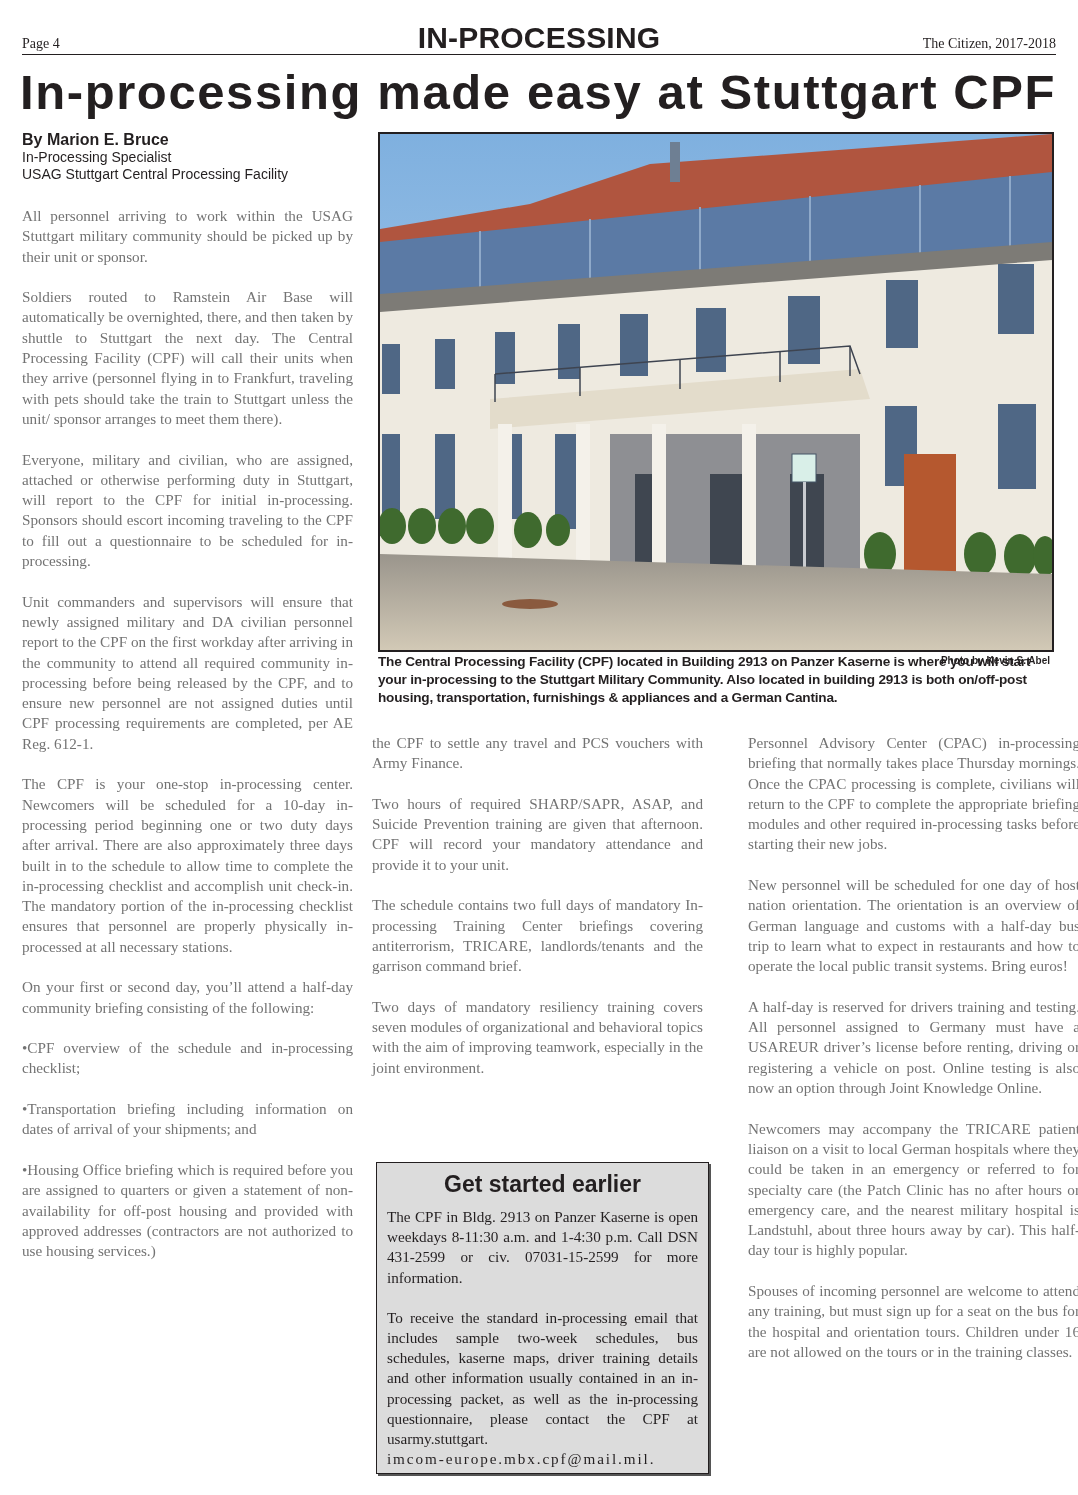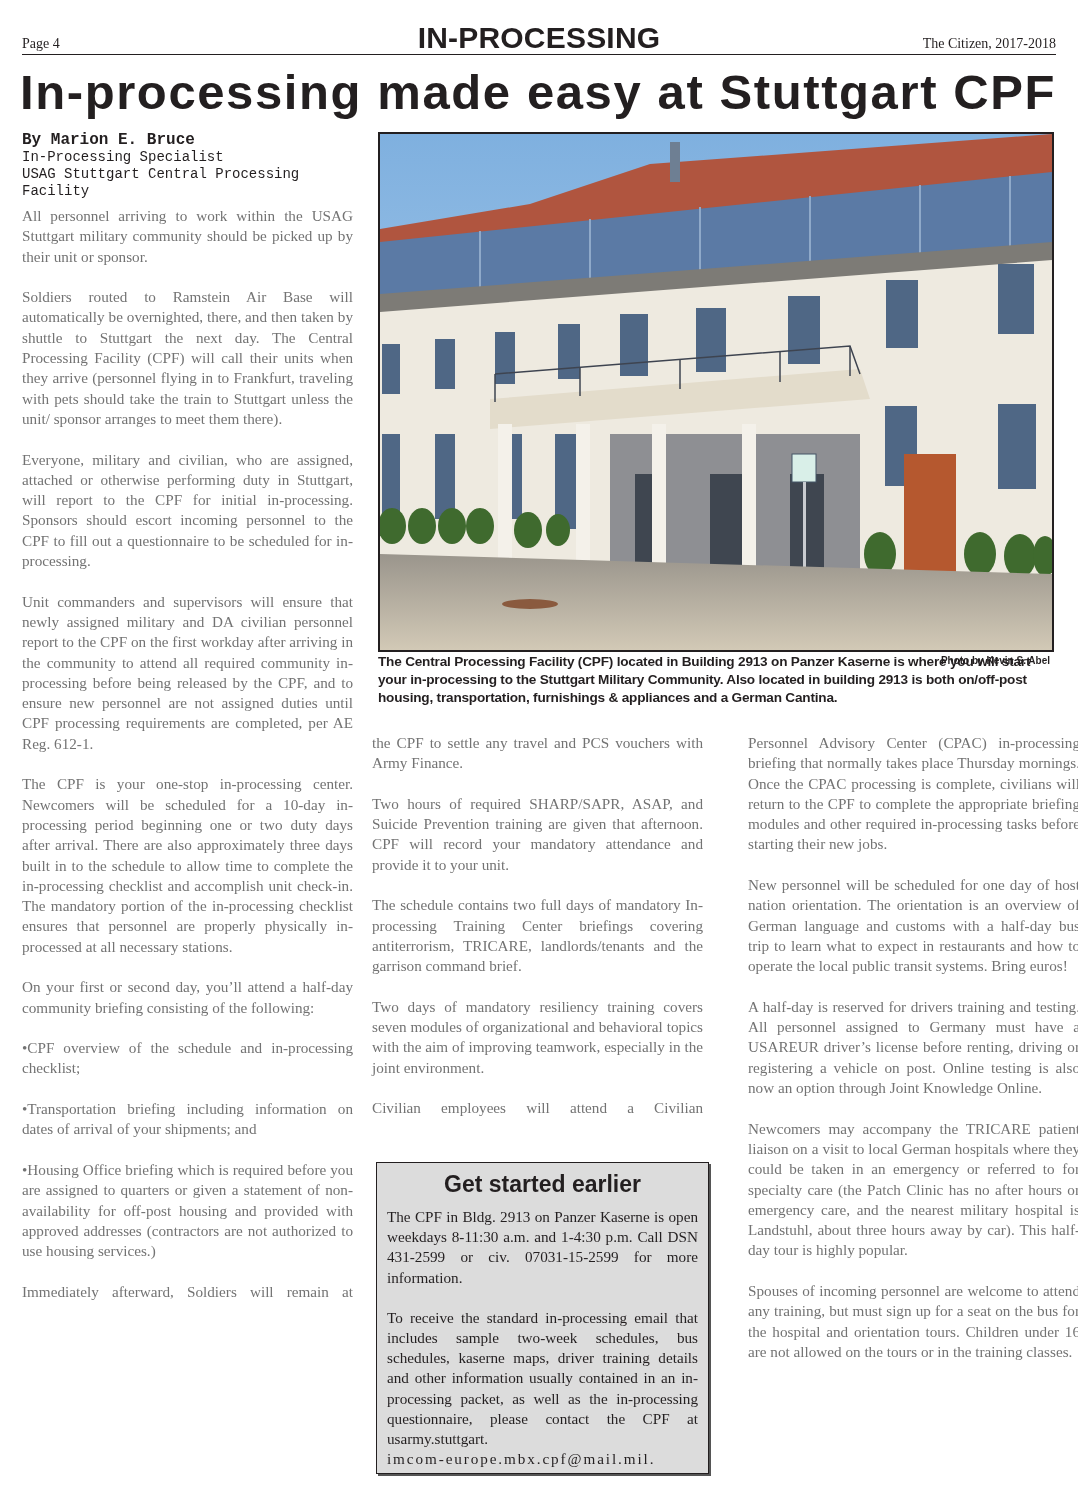--- a/index.html
+++ b/index.html
@@ -9,21 +9,21 @@
   
   .header { position: absolute; left: 22px; top: 26px; width: 1034px; height: 28px; border-bottom: 1.5px solid #231f20; }
   .hdr-left { position: absolute; left: 0; bottom: 2px; font-family: "Liberation Serif", serif; font-size: 14px; }
   .hdr-center { position: absolute; left: 0; right: 0; bottom: -1px; text-align: center; font-family: "Liberation Sans", sans-serif; font-weight: bold; font-size: 30px; letter-spacing: 0.2px; }
   .hdr-right { position: absolute; right: 0; bottom: 2px; font-family: "Liberation Serif", serif; font-size: 14px; }
 
   
   .headline { position: absolute; left: 20px; top: 62px; width: 1040px; font-family: "Liberation Sans", sans-serif; font-weight: bold; font-size: 49px; line-height: 60px; letter-spacing: 1.6px; white-space: nowrap; }
 
   
-  .byline { position: absolute; left: 22px; top: 131px; width: 340px; font-family: Liberation Mono, monospace; }
+  .byline { position: absolute; left: 22px; top: 131px; width: 340px; font-family: Liberation Sans, sans-serif; }
   .byline .author { font-weight: bold; font-size: 16px; line-height: 18px; }
   .byline .role { font-size: 14px; line-height: 17px; }
 
   
   .col { position: absolute; font-family: "Liberation Serif", serif; font-size: 15.2px; line-height: 20.3px; text-align: justify; color: #737373; }
   .col p { margin: 0 0 20.3px 0; }
   .col1 { left: 22px; top: 206px; width: 331px; }
   .col2 { left: 372px; top: 733px; width: 331px; }
   .col3 { left: 748px; top: 733px; width: 332px; }
 
@@ -54,28 +54,27 @@
 
   <div class="byline">
     <div class="author">By Marion E. Bruce</div>
     <div class="role">In-Processing Specialist</div>
     <div class="role">USAG Stuttgart Central Processing Facility</div>
   </div>
 
   <div class="col col1">
     <p>All personnel arriving to work within the USAG Stuttgart military community should be picked up by their unit or sponsor.</p>
     <p>Soldiers routed to Ramstein Air Base will automatically be overnighted, there, and then taken by shuttle to Stuttgart the next day. The Central Processing Facility (CPF) will call their units when they arrive (personnel flying in to Frankfurt, traveling with pets should take the train to Stuttgart unless the unit/ sponsor arranges to meet them there).</p>
-    <p>Everyone, military and civilian, who are assigned, attached or otherwise performing duty in Stuttgart, will report to the CPF for initial in-processing. Sponsors should escort incoming personnel to the CPF to fill out a questionnaire to be scheduled for in-processing.</p>
+    <p>Everyone, military and civilian, who are assigned, attached or otherwise performing duty in Stuttgart, will report to the CPF for initial in-processing. Sponsors should escort incoming traveling to the CPF to fill out a questionnaire to be scheduled for in-processing.</p>
     <p>Unit commanders and supervisors will ensure that newly assigned military and DA civilian personnel report to the CPF on the first workday after arriving in the community to attend all required community in-processing before being released by the CPF, and to ensure new personnel are not assigned duties until CPF processing requirements are completed, per AE Reg. 612-1.</p>
     <p>The CPF is your one-stop in-processing center. Newcomers will be scheduled for a 10-day in-processing period beginning one or two duty days after arrival. There are also approximately three days built in to the schedule to allow time to complete the in-processing checklist and accomplish unit check-in. The mandatory portion of the in-processing checklist ensures that personnel are properly physically in-processed at all necessary stations.</p>
     <p>On your first or second day, you’ll attend a half-day community briefing consisting of the following:</p>
     <p>•CPF overview of the schedule and in-processing checklist;</p>
     <p style="text-align-last: left;">•Transportation briefing including information on dates of arrival of your shipments; and</p>
     <p>•Housing Office briefing which is required before you are assigned to quarters or given a statement of non-availability for off-post housing and provided with approved addresses (contractors are not authorized to use housing services.)</p>
-    <p style="text-align-last: justify;">Immediately afterward, Soldiers will remain at</p>
   </div>
 
   <div class="photo">
     <svg width="672" height="516" viewBox="0 0 672 516" xmlns="http://www.w3.org/2000/svg">
       <defs>
         <linearGradient id="sky" x1="0" y1="0" x2="0" y2="1">
           <stop offset="0" stop-color="#7fb0df"></stop>
           <stop offset="1" stop-color="#b9d6ef"></stop>
         </linearGradient>
         <linearGradient id="road" x1="0" y1="0" x2="0" y2="1">
@@ -165,21 +164,20 @@
   </div>
 
   <div class="photo-credit">Photo by Kevin S. Abel</div>
   <div class="caption">The Central Processing Facility (CPF) located in Building 2913 on Panzer Kaserne is where you will start your in-processing to the Stuttgart Military Community. Also located in building 2913 is both on/off-post housing, transportation, furnishings &amp; appliances and a German Cantina.</div>
 
   <div class="col col2">
     <p>the CPF to settle any travel and PCS vouchers with Army Finance.</p>
     <p>Two hours of required SHARP/SAPR, ASAP, and Suicide Prevention training are given that afternoon. CPF will record your mandatory attendance and provide it to your unit.</p>
     <p>The schedule contains two full days of mandatory In-processing Training Center briefings covering antiterrorism, TRICARE, landlords/tenants and the garrison command brief.</p>
     <p>Two days of mandatory resiliency training covers seven modules of organizational and behavioral topics with the aim of improving teamwork, especially in the joint environment.</p>
-    <p style="text-align-last: justify;">Civilian employees will attend a Civilian</p>
   </div>
 
   <div class="sidebox">
     <div class="sidebox-title">Get started earlier</div>
     <p>The CPF in Bldg. 2913 on Panzer Kaserne is open weekdays 8-11:30 a.m. and 1-4:30 p.m. Call DSN 431-2599 or civ. 07031-15-2599 for more information.</p>
     <p style="margin-bottom:0;"><span>To receive the standard in-processing email that includes sample two-week schedules, bus schedules, kaserne maps, driver training details and other information usually contained in an in-processing packet, as well as the in-processing questionnaire, please contact the CPF at usarmy.stuttgart.</span> <span class="email">imcom-europe.mbx.cpf@mail.mil.</span></p>
   </div>
 
   <div class="col col3">
     <p>Personnel Advisory Center (CPAC) in-processing briefing that normally takes place Thursday mornings. Once the CPAC processing is complete, civilians will return to the CPF to complete the appropriate briefing modules and other required in-processing tasks before starting their new jobs.</p>

